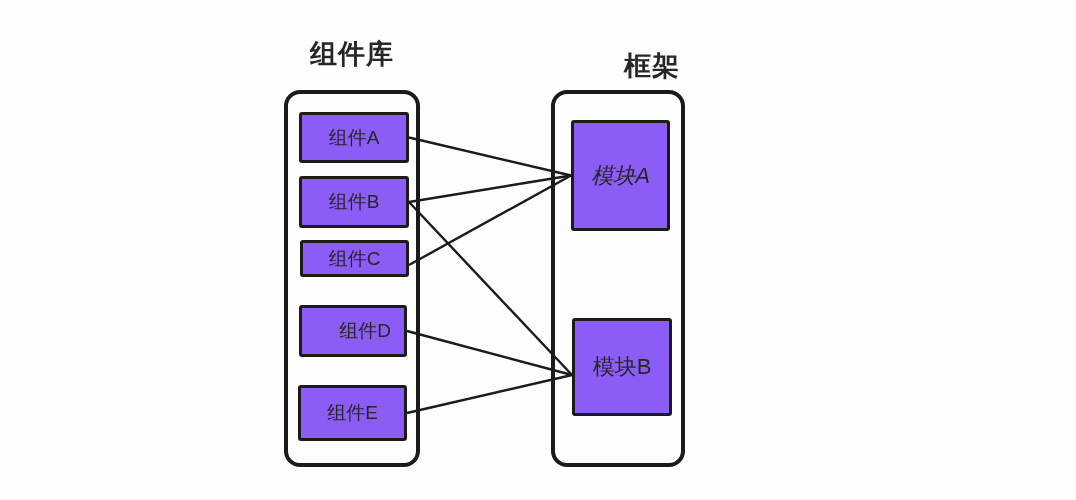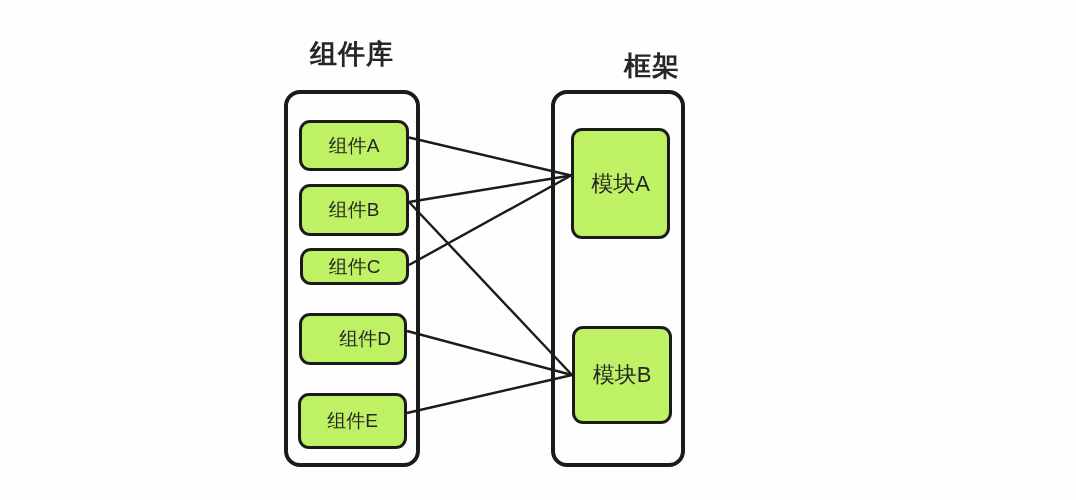--- a/index.html
+++ b/index.html
@@ -30,29 +30,28 @@
   .container-box {
     position: absolute;
     border: 4px solid #1b1b1b;
     border-radius: 16px;
     background: transparent;
     box-sizing: border-box;
   }
   .node {
     position: absolute;
     border: 3px solid #1b1b1b;
-    border-radius: 11px;
-    background: #bef264;
+    border-radius: 3px;
+    background: #8b5cf6;
     box-sizing: border-box;
     display: flex;
     align-items: center;
     justify-content: center;
     color: #262626;
     z-index: 2;
-    margin-top: 8px;
   }
   .component-node {
     font-size: 19px;
   }
   .module-node {
     font-size: 22px;
   }
   #connections-svg {
     position: absolute;
     left: 0;
@@ -87,17 +86,17 @@
   <div class="node component-node" style="left:299px; top:112px; width:110px; height:51px;">组件A</div>
 
   <div class="node component-node" style="left:299px; top:176px; width:110px; height:52px;">组件B</div>
 
   <div class="node component-node" style="left:300px; top:240px; width:109px; height:37px;">组件C</div>
 
   <div class="node component-node" style="left:299px; top:305px; width:108px; height:52px;padding-left:24px;">组件D</div>
 
   <div class="node component-node" style="left:298px; top:385px; width:109px; height:56px;">组件E</div>
 
-  <div class="node module-node" style="left:571px; top:120px; width:99px; height:111px;">模块A</div>
+  <div class="node module-node" style="left:571px; top:120px; width:99px; height:111px;font-style:italic;">模块A</div>
 
   <div class="node module-node" style="left:572px; top:318px; width:100px; height:98px;">模块B</div>
 
 </div>
 
 </body></html>

